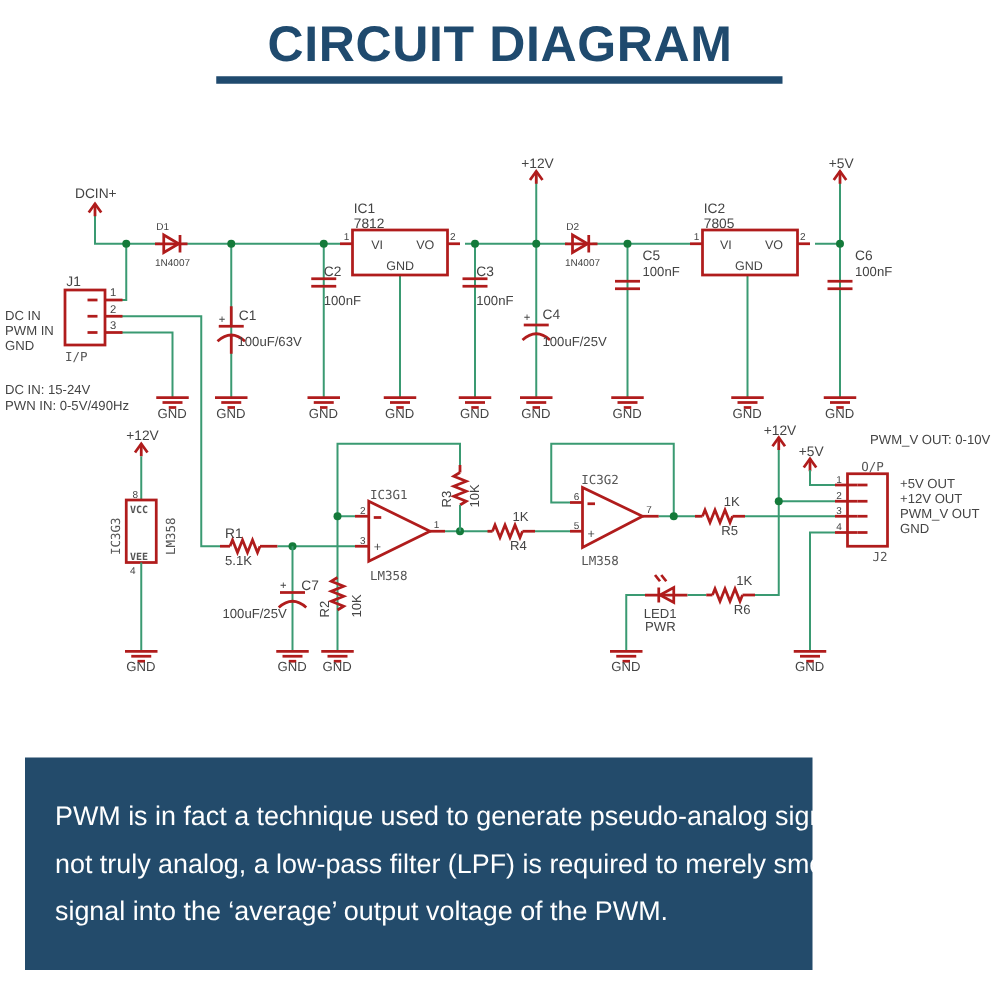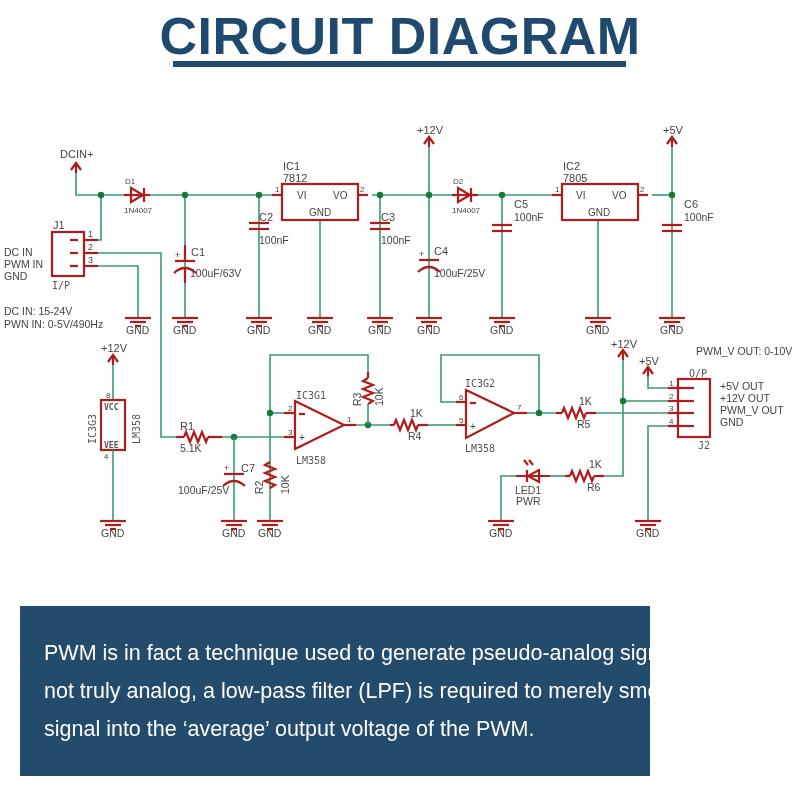--- a/index.html
+++ b/index.html
@@ -1,18 +1,18 @@
 <!DOCTYPE html>
 <html><head>
 <meta charset="utf-8">
 <style>
   html, body { margin:0; padding:0; background:#ffffff; }
   body { width:800px; height:800px; position:relative; overflow:hidden; font-family:"Liberation Sans", sans-serif; }
   .title-wrap { position:absolute; left:0; top:0; width:800px; height:80px; text-align:center; }
-  .title { position:absolute; left:0; width:800px; top:6px; font-family:"Liberation Sans", sans-serif; font-weight:bold; font-size:52px; color:#1f4a6e; letter-spacing:0.5px; line-height:60px; }
+  .title { position:absolute; left:0; width:800px; top:6px; font-family:"Liberation Sans", sans-serif; font-weight:bold; font-size:40px; color:#1f4a6e; letter-spacing:0.5px; line-height:60px; }
   .title-rule { position:absolute; left:173px; top:61px; width:453px; height:6px; background:#1f4a6e; }
   svg.schem { position:absolute; left:0; top:100px; width:800px; height:460px; }
   .w { stroke:#3a9a72; stroke-width:1.6; fill:none; }
   .r { stroke:#b01c1c; stroke-width:2.2; fill:none; }
   .dot { fill:#147a3a; }
   .t { font-family:"Liberation Sans", sans-serif; fill:#444; }
   .tm { font-family:"DejaVu Sans Mono", monospace; fill:#555; }
   .caption { position:absolute; left:20px; top:606px; width:630px; height:170px; background:#234b6b; }
   .caption p { margin:0; position:absolute; left:24px; top:28px; width:730px; color:#ffffff; font-family:"Liberation Sans", sans-serif; font-size:21.5px; line-height:38px; }
 </style>

